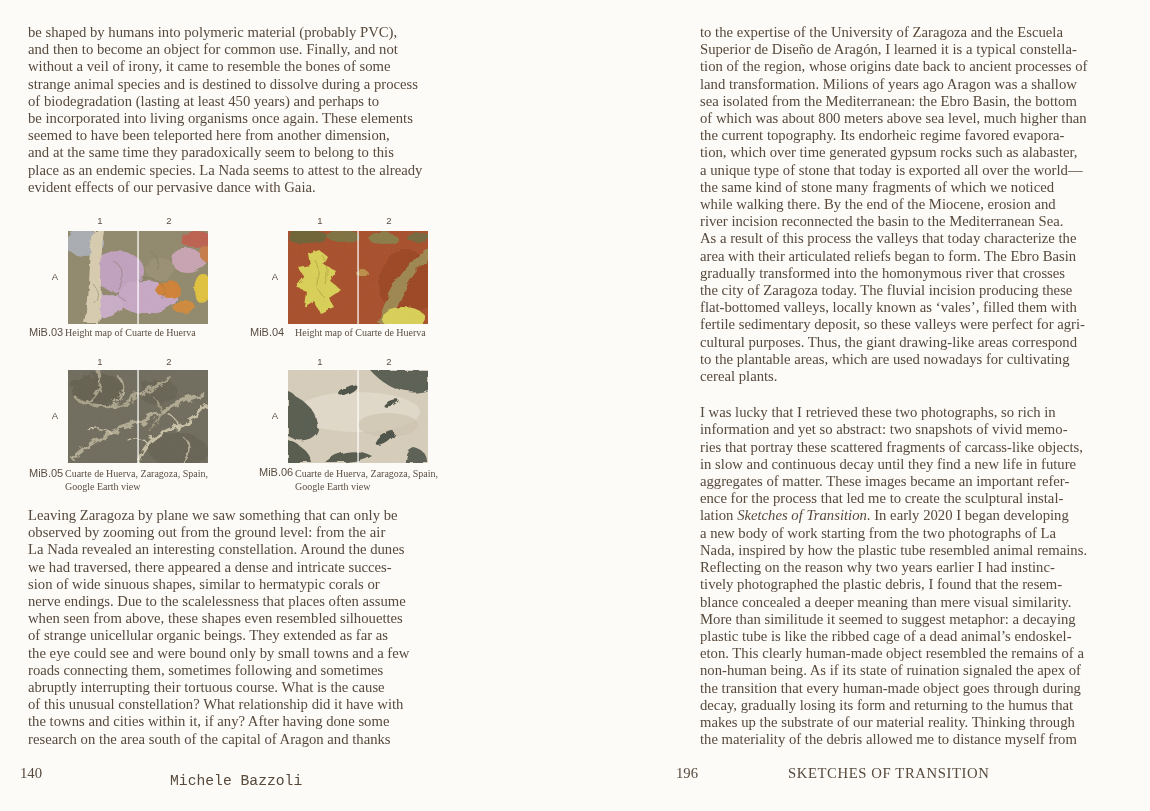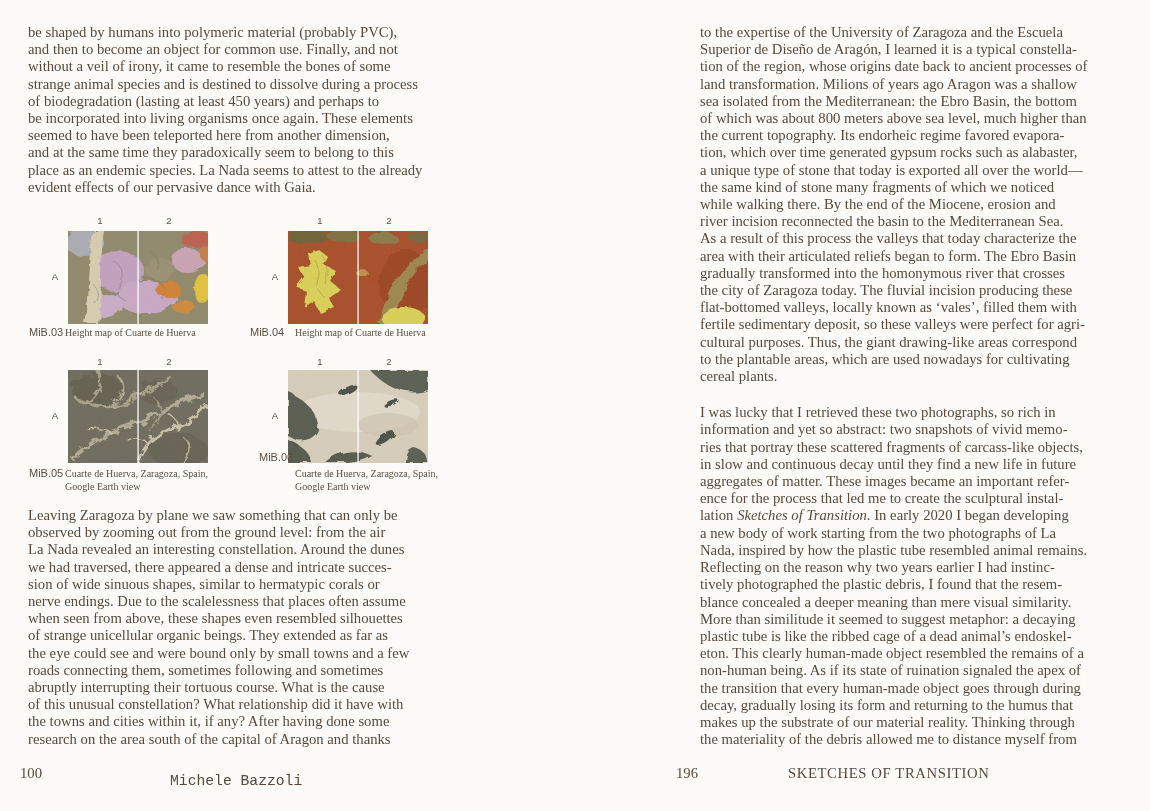--- a/index.html
+++ b/index.html
@@ -191,21 +191,21 @@
         <path d="M0,70 C12,74 22,82 24,93 L0,93 Z" fill="#545a4d"></path>
         <path d="M36,93 C50,80 70,78 84,86 C76,91 64,93 56,93 Z" fill="#555a4d"></path>
         <path d="M126,78 C134,80 140,84 140,93 L118,93 C118,85 120,80 126,78 Z" fill="#5a5f52"></path>
         <ellipse cx="60" cy="20" rx="10" ry="3.2" fill="#4c5146" transform="rotate(-28 60 20)"></ellipse>
         <ellipse cx="103" cy="33" rx="8" ry="2.6" fill="#4c5146" transform="rotate(-20 103 33)"></ellipse>
         <ellipse cx="97" cy="68" rx="11" ry="3.6" fill="#4c5146" transform="rotate(-35 97 68)"></ellipse>
       </g>
       <rect width="140" height="93" filter="url(#grainF)" opacity="0.3"></rect>
       <rect x="69.4" width="1.3" height="93" fill="#ffffff" opacity="0.95"></rect>
     </svg>
-    <span class="fig-id" style="left:231px; top:255px">MiB.06</span>
+    <span class="fig-id" style="left:231px; top:270px">MiB.06</span>
     <div class="fig-caption" style="left:267px; top:271px">Cuarte de Huerva, Zaragoza, Spain,
 Google Earth view</div>
 
   </div>
 
   <p class="para">Leaving Zaragoza by plane we saw something that can only be
 observed by zooming out from the ground level: from the air
 La Nada revealed an interesting constellation. Around the dunes
 we had traversed, there appeared a dense and intricate succes-
 sion of wide sinuous shapes, similar to hermatypic corals or
@@ -258,19 +258,19 @@
 plastic tube is like the ribbed cage of a dead animal’s endoskel-
 eton. This clearly human-made object resembled the remains of a
 non-human being. As if its state of ruination signaled the apex of
 the transition that every human-made object goes through during
 decay, gradually losing its form and returning to the humus that
 makes up the substrate of our material reality. Thinking through
 the materiality of the debris allowed me to distance myself from</p>
 </div>
 
 <div class="footer footer-left">
-  <span class="footer-num">100</span>
+  <span class="footer-num">140</span>
   <span class="footer-center-left">Michele Bazzoli</span>
 </div>
 <div class="footer footer-right">
   <span class="footer-num">196</span>
   <span class="footer-center-right">SKETCHES OF TRANSITION</span>
 </div>
 
 </body></html>

